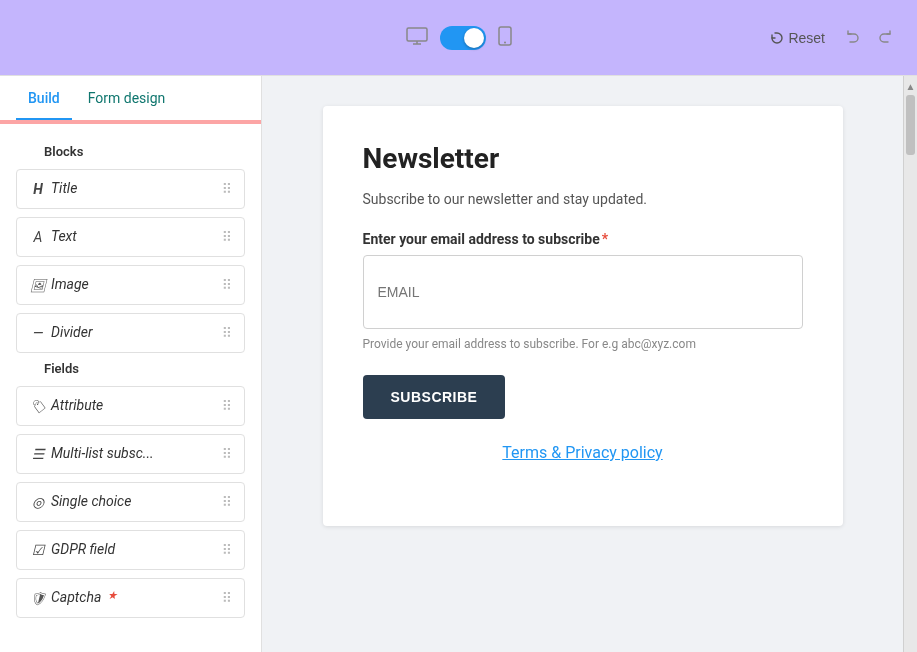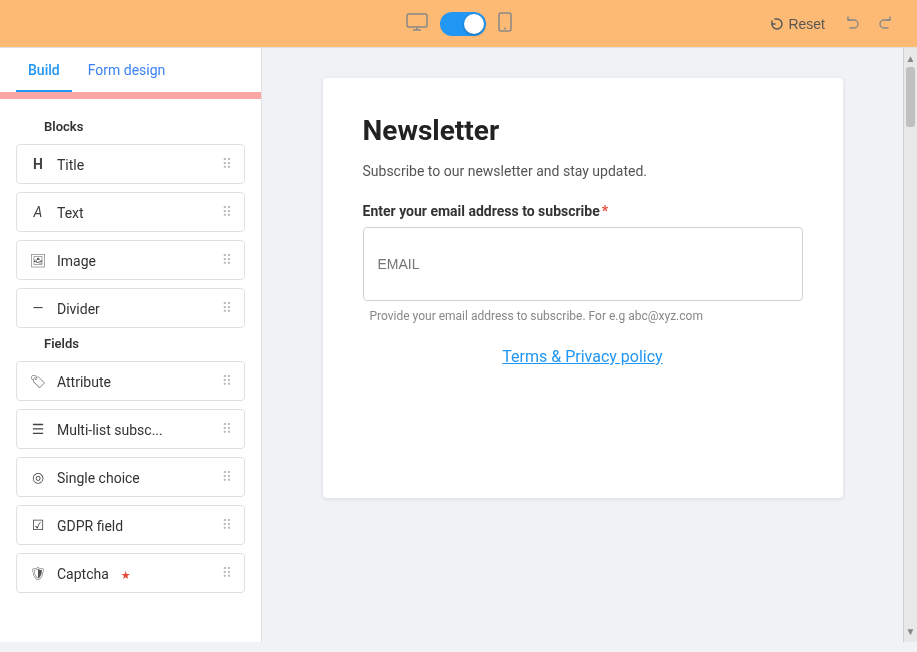--- a/index.html
+++ b/index.html
@@ -6,23 +6,23 @@
     body {
       font-family: -apple-system, BlinkMacSystemFont, 'Segoe UI', Roboto, sans-serif;
       background: #f0f2f5;
       width: 917px;
       height: 652px;
       overflow: hidden;
     }
 
     
     .toolbar {
-      background: #fdba74;
+      background: #c4b5fd;
       border-bottom: 1px solid #e0e0e0;
-      height: 48px;
+      height: 76px;
       display: flex;
       align-items: center;
       justify-content: center;
       position: relative;
       padding: 0 20px;
     }
     .toolbar-center {
       display: flex;
       align-items: center;
       gap: 12px;
@@ -88,28 +88,28 @@
     .sidebar {
       width: 262px;
       background: #fff;
       border-right: 1px solid #e0e0e0;
       display: flex;
       flex-direction: column;
       overflow-y: auto;
     }
     .sidebar-tabs {
       display: flex;
-      border-bottom: 7px solid #fca5a5;
+      border-bottom: 4px solid #fca5a5;
       padding: 0 16px;
     }
     .sidebar-tab {
       padding: 14px 12px 12px;
       font-size: 14px;
       cursor: pointer;
-      color: #3b82f6;
+      color: #0f766e;
       border-bottom: 2px solid transparent;
       margin-right: 4px;
     }
     .sidebar-tab.active {
       color: #2196f3;
       border-bottom: 2px solid #2196f3;
       font-weight: 500;
     }
     .sidebar-content {
       padding: 16px;
@@ -128,24 +128,25 @@
       justify-content: space-between;
       border: 1px solid #e0e0e0;
       border-radius: 4px;
       padding: 10px 12px;
       margin-bottom: 8px;
       background: #fff;
       cursor: grab;
     }
     .block-item-left {
       display: flex;
-      align-items: flex-end;
-      gap: 10px;
+      align-items: flex-start;
+      gap: 4px;
       font-size: 14px;
       color: #333;
+      font-style: italic;
     }
     .block-icon {
       color: #555;
       font-size: 15px;
       width: 18px;
       text-align: center;
     }
     .drag-handle {
       color: #bbb;
       font-size: 14px;
@@ -236,21 +237,20 @@
       padding: 28px 14px;
       font-size: 14px;
       color: #aaa;
       outline: none;
       margin-bottom: 8px;
     }
     .field-hint {
       font-size: 12px;
       color: #888;
       margin-bottom: 24px;
-      margin-left: 7px;
     }
     .subscribe-btn {
       background: #2c3e50;
       color: #fff;
       border: none;
       border-radius: 4px;
       padding: 14px 28px;
       font-size: 14px;
       font-weight: 700;
       letter-spacing: 0.5px;
@@ -422,20 +422,21 @@
       <p class="form-subtitle">Subscribe to our newsletter and stay updated.</p>
 
       <div class="form-field-label">
         <span>Enter your email address to subscribe</span><span class="required-star">*</span>
       </div>
 
       <input class="email-input" type="text" placeholder="EMAIL" style="">
 
       <p class="field-hint">Provide your email address to subscribe. For e.g abc@xyz.com</p>
 
+      <button class="subscribe-btn">SUBSCRIBE</button>
 
       <a class="privacy-link">Terms &amp; Privacy policy</a>
     </div>
   </div>
 
   <div class="scrollbar">
     <div class="scroll-arrow">▲</div>
     <div class="scroll-track">
       <div class="scroll-thumb"></div>
     </div>

